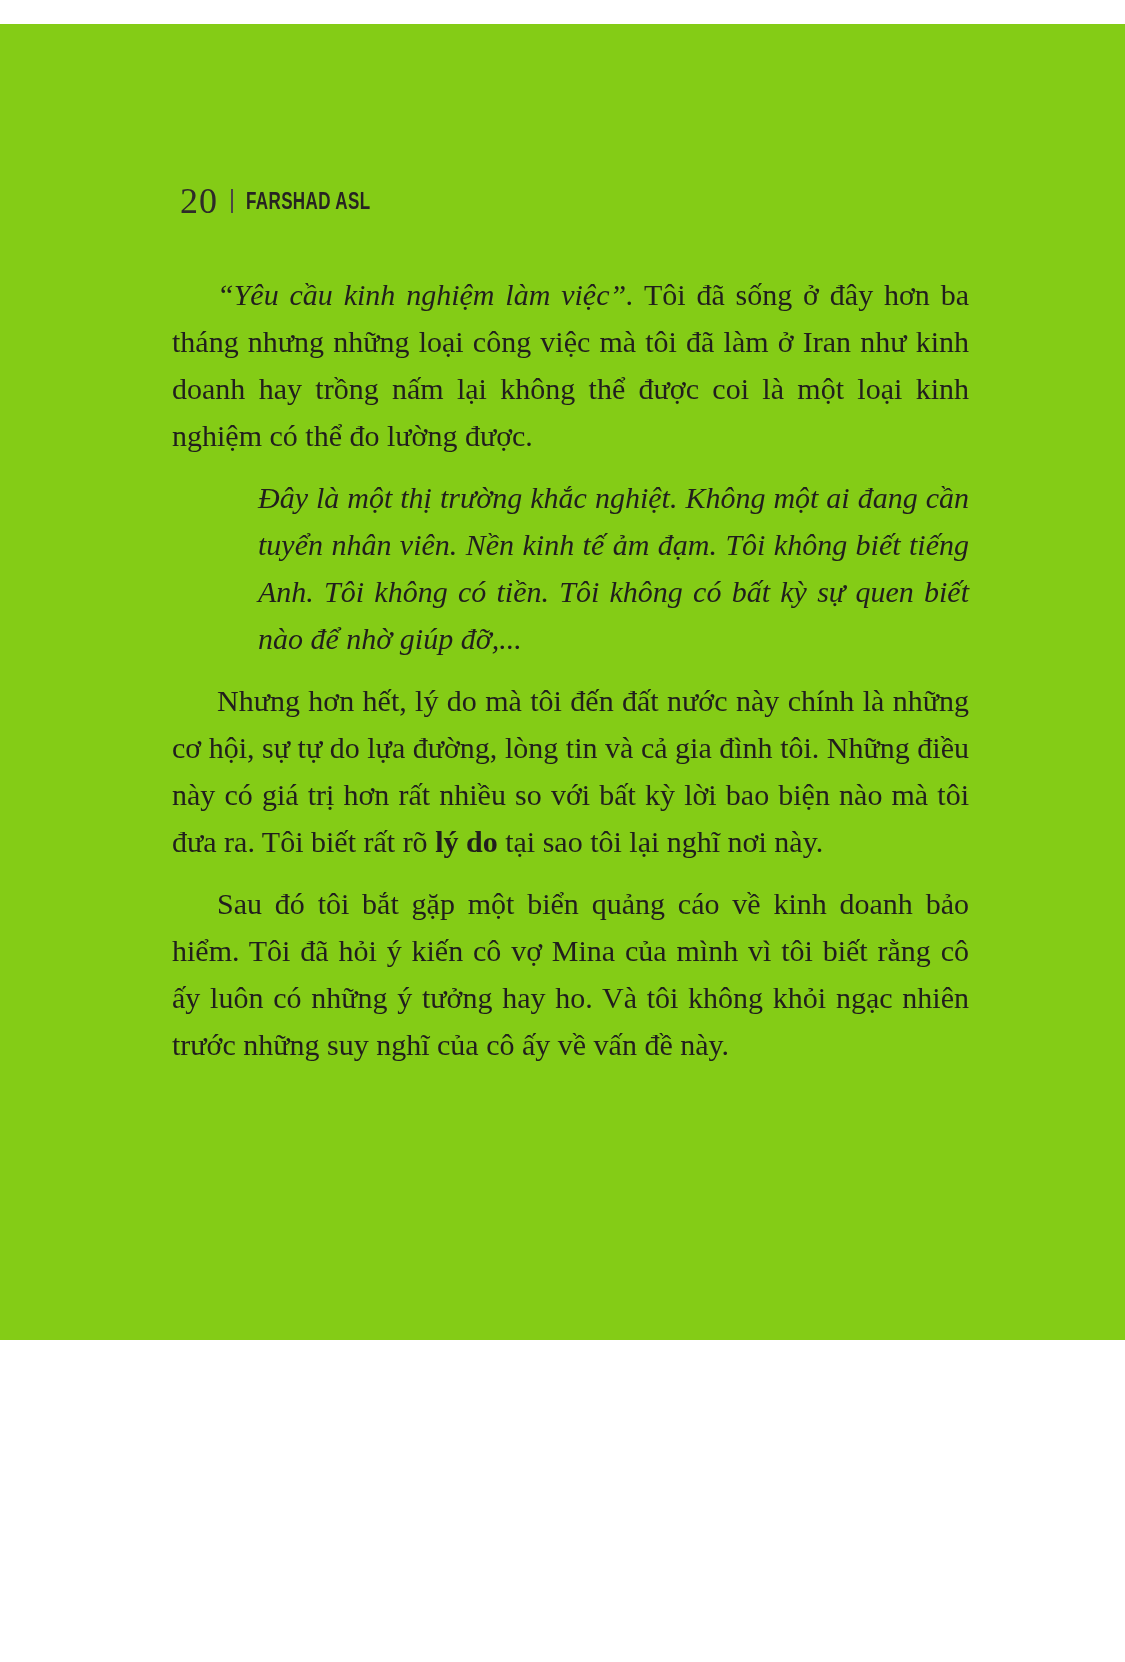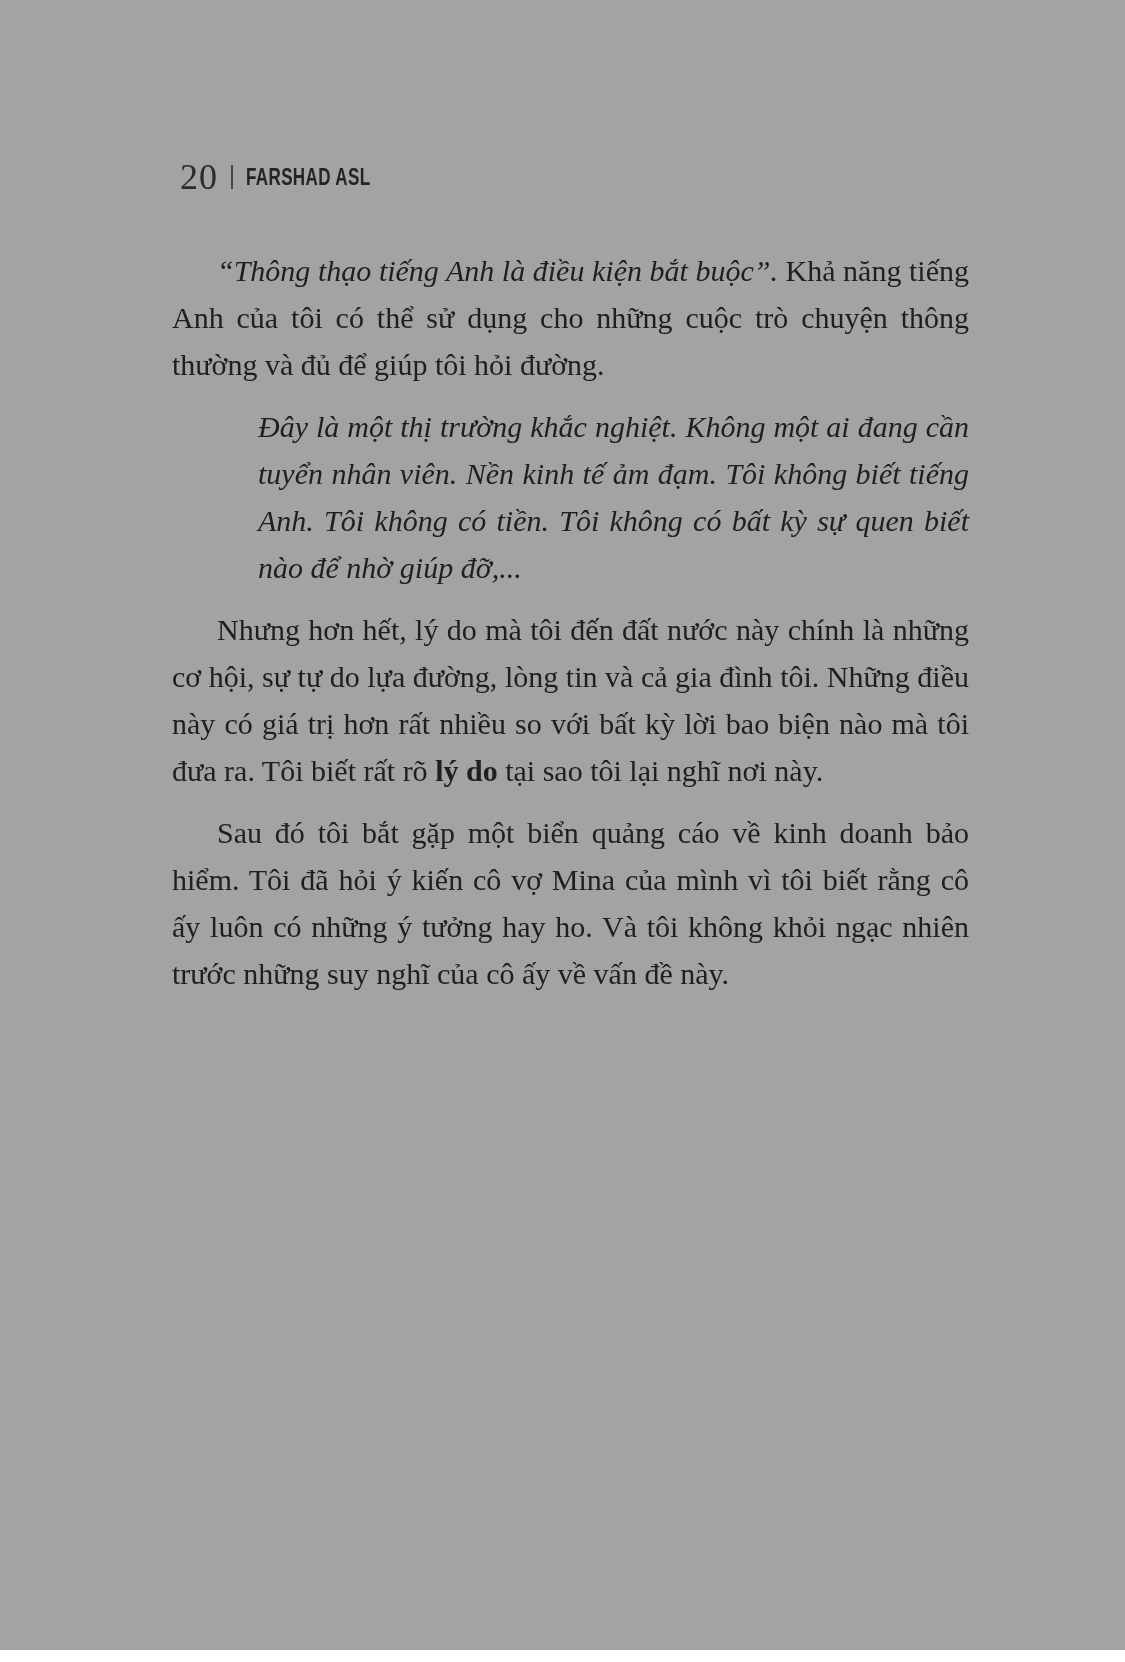--- a/index.html
+++ b/index.html
@@ -3,27 +3,28 @@
 <meta charset="utf-8">
 <style>
   html, body {
     margin: 0;
     padding: 0;
     background: #ffffff;
   }
   .page {
     position: relative;
     width: 1125px;
-    height: 1650px;
-    background: #a3a3a3;
+    height: 1316px;
+    background: #84cc16;
     box-sizing: border-box;
     padding: 163px 156px 0 172px;
     font-family: "Liberation Serif", serif;
     color: #211e1d;
     overflow: hidden;
+    margin-top: 24px;
   }
   .running-head {
     display: flex;
     align-items: center;
     height: 28px;
     margin-left: 8px;
     margin-bottom: 56px;
     white-space: nowrap;
   }
   .page-num {
@@ -79,22 +80,22 @@
 <div class="page">
 
   <header class="running-head">
     <span class="page-num">20</span>
     <span class="head-divider"></span>
     <span class="author">FARSHAD ASL</span>
   </header>
 
   <main class="body-text">
 
+    <p class="para indent"><em class="lead-italic">“Yêu cầu kinh nghiệm làm việc”.</em><span> Tôi đã sống ở đây hơn ba tháng nhưng những loại công việc mà tôi đã làm ở Iran như kinh doanh hay trồng nấm lại không thể được coi là một loại kinh nghiệm có thể đo lường được.</span></p>
 
-    <p class="para indent"><em class="lead-italic">“Thông thạo tiếng Anh là điều kiện bắt buộc”.</em><span> Khả năng tiếng Anh của tôi có thể sử dụng cho những cuộc trò chuyện thông thường và đủ để giúp tôi hỏi đường.</span></p>
 
 
     <blockquote class="blockquote">Đây là một thị trường khắc nghiệt. Không một ai đang cần tuyển nhân viên. Nền kinh tế ảm đạm. Tôi không biết tiếng Anh. Tôi không có tiền. Tôi không có bất kỳ sự quen biết nào để nhờ giúp đỡ,...</blockquote>
 
     <p class="para indent"><span>Nhưng hơn hết, lý do mà tôi đến đất nước này chính là những cơ hội, sự tự do lựa đường, lòng tin và cả gia đình tôi. Những điều này có giá trị hơn rất nhiều so với bất kỳ lời bao biện nào mà tôi đưa ra. Tôi biết rất rõ </span><strong class="bold">lý do</strong><span> tại sao tôi lại nghĩ nơi này.</span></p>
 
     <p class="para indent">Sau đó tôi bắt gặp một biển quảng cáo về kinh doanh bảo hiểm. Tôi đã hỏi ý kiến cô vợ Mina của mình vì tôi biết rằng cô ấy luôn có những ý tưởng hay ho. Và tôi không khỏi ngạc nhiên trước những suy nghĩ của cô ấy về vấn đề này.</p>
 
   </main>
 

